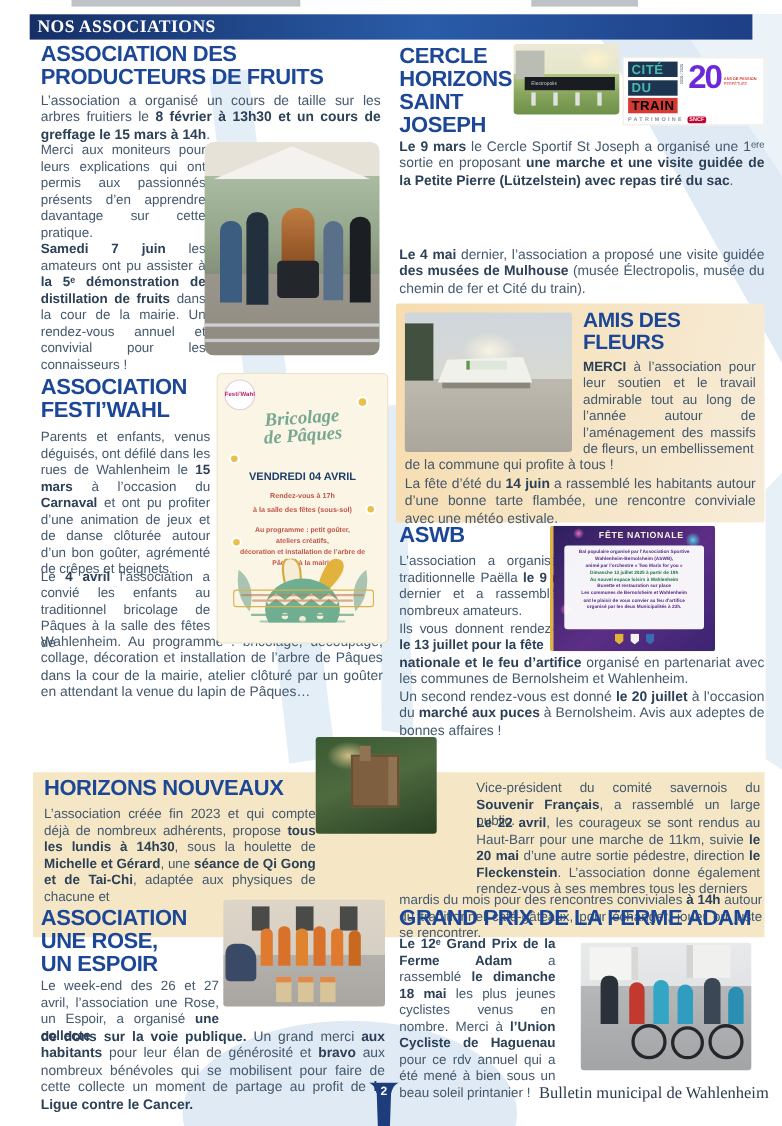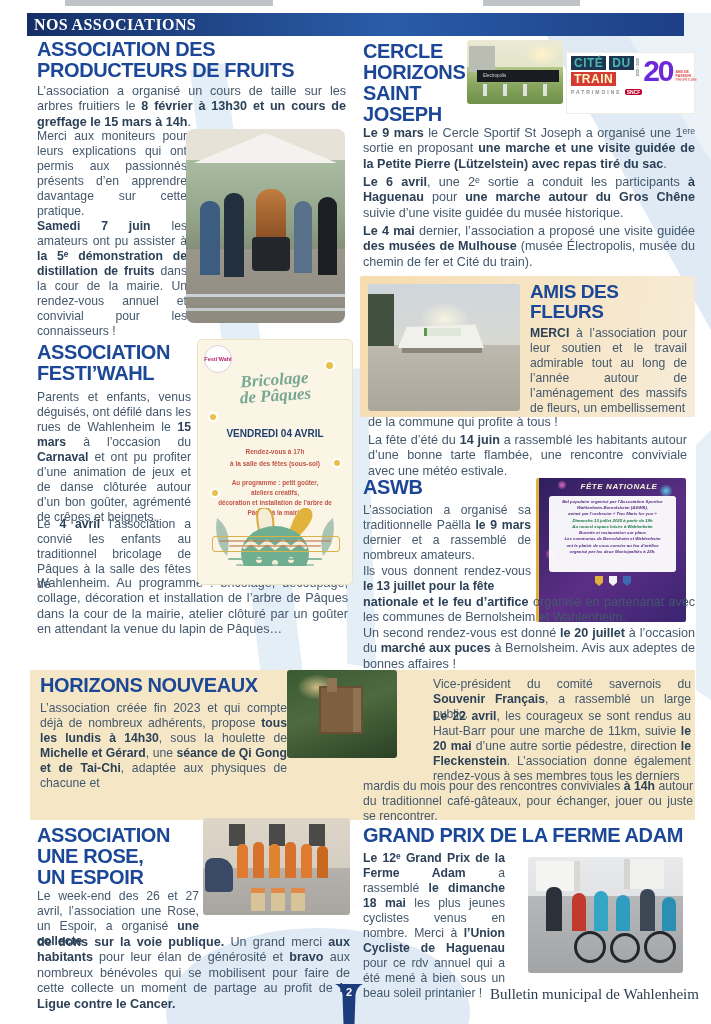--- a/index.html
+++ b/index.html
@@ -118,21 +118,21 @@
         <circle cx="76" cy="52" r="3" fill="#f6edd6"></circle>
     </svg>
     <div class="abs" style="left:14px;top:196px;width:126px;height:14px;border:1px solid #d8b24a;border-radius:3px;">
       <div class="tinybar" style="left:6px;top:3px;width:112px;background:#c07a52;opacity:.6;"></div>
       <div class="tinybar" style="left:16px;top:8px;width:92px;background:#c07a52;opacity:.6;"></div>
     </div>
     <div class="tinybar" style="left:30px;top:218px;width:94px;background:#6fae91;opacity:.8;"></div>
     <div class="tinybar" style="left:38px;top:224px;width:78px;background:#6fae91;opacity:.6;"></div>
   </div>
 
-  <div class="abs z tan" style="left:30px;top:670px;width:665px;height:150px;">
+  <div class="abs z tan" style="left:30px;top:702px;width:665px;height:150px;">
     <div class="abs title" style="left:10px;top:5px;">HORIZONS NOUVEAUX</div>
     <div class="abs body nw" style="left:10px;top:31px;width:247px;"><span>L’association créée fin 2023 et qui compte déjà de nombreux adhérents, propose </span><span class="b">tous les lundis à 14h30</span><span>, sous la houlette de </span><span class="b">Michelle et Gérard</span><span>, une </span><span class="b">séance de Qi Gong et de Tai-Chi</span><span>, adaptée aux physiques de chacune et</span></div>
     <div class="abs body nw" style="left:403px;top:7px;width:258px;"><span>Vice-président du comité savernois du </span><span class="b">Souvenir Français</span><span>, a rassemblé un large public.</span></div>
     <div class="abs body nw" style="left:403px;top:39px;width:258px;"><span class="b">Le 22 avril</span><span>, les courageux se sont rendus au Haut-Barr pour une marche de 11km, suivie </span><span class="b">le 20 mai</span><span> d’une autre sortie pédestre, direction </span><span class="b">le Fleckenstein</span><span>. L’association donne également rendez-vous à ses membres tous les derniers</span></div>
     <div class="abs body nw" style="left:333px;top:109px;width:330px;"><span>mardis du mois pour des rencontres conviviales </span><span class="b">à 14h</span><span> autour du traditionnel café-gâteaux, pour échanger, jouer ou juste se rencontrer.</span></div>
   </div>
 
   <div class="abs z photo" style="left:287px;top:670px;width:110px;height:88px;
        background:linear-gradient(160deg,#3a5a33 0%,#4e6a3f 45%,#2a4024 100%);">
     <div class="abs" style="left:10px;top:4px;width:40px;height:26px;border-radius:50%;
@@ -182,45 +182,44 @@
          font-size:4.5px;line-height:12px;padding-left:6px;">Electropolis</div>
     <div class="abs" style="left:16px;top:44px;width:4px;height:12px;background:#dfe2df;"></div>
     <div class="abs" style="left:36px;top:44px;width:4px;height:12px;background:#dfe2df;"></div>
     <div class="abs" style="left:56px;top:44px;width:4px;height:12px;background:#dfe2df;"></div>
     <div class="abs" style="left:76px;top:44px;width:4px;height:12px;background:#dfe2df;"></div>
   </div>
 
   <div class="abs z" style="left:566px;top:52px;width:129px;height:62px;background:#fff;border:1px solid #f0ece2;padding:3px 4px;box-sizing:border-box;">
     <div style="display:flex;align-items:flex-start;gap:3px;">
       <div>
-        <div style="display:flex;gap:3px;">
+        <div style="display:flex;gap:3px;flex-direction:column;">
           <span class="cite-box">CITÉ</span>
           <span class="cite-box">DU</span>
         </div>
         <div style="display:flex;gap:3px;margin-top:2px;">
-          <span class="cite-box" style="background:#d33b34;color:#fef9c3;">TRAIN</span>
+          <span class="cite-box" style="background:#d33b34;color:#000000;">TRAIN</span>
         </div>
       </div>
       <div style="font-size:3.5px;color:#1d3550;writing-mode:vertical-rl;transform:rotate(180deg);line-height:1;margin-top:2px;">2005 / 2025</div>
       <div style="font-size:30px;line-height:30px;font-weight:700;color:#6d28d9;letter-spacing:-2px;">20</div>
       <div style="margin-top:14px;">
         <div style="font-size:3.5px;color:#d33b34;font-weight:700;">ANS DE PASSION</div>
         <div style="font-size:3.5px;color:#d33b34;">PERPÉTUÉE</div>
       </div>
     </div>
     <div style="display:flex;align-items:center;gap:3px;margin-top:3px;">
       <span style="font-size:5px;letter-spacing:2px;color:#8a8f96;font-weight:700;">PATRIMOINE</span>
       <span style="font-size:5px;font-weight:700;color:#fff;background:#c2002f;border-radius:2px;padding:0 2px;">SNCF</span>
     </div>
   </div>
   <div class="abs z body" style="left:363px;top:126px;width:332px;"><span class="b">Le 9 mars</span><span> le Cercle Sportif St Joseph a organisé une 1ᵉʳᵉ sortie en proposant </span><span class="b">une marche et une visite guidée de la Petite Pierre (Lützelstein) avec repas tiré du sac</span><span>.</span></div>
-  <div class="abs z body" style="left:363px;top:175px;width:332px;"><span class="b">Le 6 avril</span><span>, une 2ᵉ sortie a conduit les participants </span><span class="b">à Haguenau</span><span> pour </span><span class="b">une marche autour du Gros Chêne</span><span> suivie d’une visite guidée du musée historique.</span></div>
   <div class="abs z body" style="left:363px;top:224px;width:332px;"><span class="b">Le 4 mai</span><span> dernier, l’association a proposé une visite guidée </span><span class="b">des musées de Mulhouse</span><span> (musée Électropolis, musée du chemin de fer et Cité du train).</span></div>
 
-  <div class="abs z" style="left:360px;top:276px;width:335px;height:141px;
+  <div class="abs z" style="left:360px;top:276px;width:335px;height:199px;
        background:linear-gradient(105deg,#f7dcae 0%,#f6e4c2 45%,#f7ecd9 100%);border-radius:2px;">
     <div class="abs photo" style="left:8px;top:8px;width:152px;height:127px;
          background:linear-gradient(180deg,#cfd6dc 0%,#d8d9d2 48%,#bdb9ae 48%,#aaa69c 100%);">
       <div class="abs" style="left:52px;top:18px;width:50px;height:34px;border-radius:50%;
            background:radial-gradient(ellipse,#f7f3e2 0%,rgba(247,243,226,0) 70%);"></div>
       <div class="abs" style="left:0;top:10px;width:26px;height:52px;background:#41503f;"></div>
       <div class="abs" style="left:30px;top:34px;width:86px;height:30px;background:#f1f1ec;
            clip-path:polygon(10% 30%,90% 22%,100% 100%,0 100%);"></div>
       <div class="abs" style="left:56px;top:44px;width:34px;height:8px;background:#dfe6da;border-left:3px solid #5a9a4a;"></div>
       <div class="abs" style="left:34px;top:64px;width:80px;height:5px;background:#8a867c;"></div>
@@ -231,21 +230,21 @@
     </div>
     <div class="abs body nw" style="left:170px;top:50px;width:157px;"><span class="b">MERCI</span><span> à l’association pour leur soutien et le travail admirable tout au long de l’année autour de l’aménagement des massifs de fleurs, un embellissement</span></div>
     <div class="abs body" style="left:8px;top:139px;width:319px;"><span>de la commune qui profite à tous !</span></div>
     <div class="abs body" style="left:8px;top:157px;width:319px;"><span>La fête d’été du </span><span class="b">14 juin</span><span> a rassemblé les habitants autour d’une bonne tarte flambée, une rencontre conviviale avec une météo estivale.</span></div>
   </div>
 
   <div class="abs z title" style="left:363px;top:477px;">ASWB</div>
   <div class="abs z body nw" style="left:363px;top:503px;width:168px;"><span>L’association a organisé sa traditionnelle Paëlla </span><span class="b">le 9 mars</span><span> dernier et a rassemblé de nombreux amateurs.</span></div>
   <div class="abs z body nw" style="left:363px;top:564px;width:168px;"><span>Ils vous donnent rendez-vous </span><span class="b">le 13 juillet pour la fête</span></div>
 
-  <div class="abs z poster-f" style="left:536px;top:478px;width:147px;height:144px;font-style:italic;">
+  <div class="abs z poster-f" style="left:500px;top:478px;width:147px;height:114px;">
     <div class="abs" style="left:18px;top:2px;width:10px;height:10px;border-radius:50%;
          background:radial-gradient(circle,#e86ec0 0%,rgba(232,110,192,0) 70%);"></div>
     <div class="abs" style="left:120px;top:6px;width:14px;height:14px;border-radius:50%;
          background:radial-gradient(circle,#5ad0e8 0%,rgba(90,208,232,0) 70%);"></div>
     <div class="abs" style="left:6px;top:70px;width:12px;height:12px;border-radius:50%;
          background:radial-gradient(circle,#e86ec0 0%,rgba(232,110,192,0) 70%);"></div>
     <div class="abs" style="left:30px;top:4px;width:100px;text-align:center;font-size:8px;font-weight:700;
          color:#f6f2da;letter-spacing:.6px;">FÊTE NATIONALE</div>
     <div class="abs" style="left:10px;top:18px;width:127px;height:76px;background:rgba(255,255,255,.95);border-radius:3px;padding-top:3px;box-sizing:border-box;">
       <div class="fl">Bal populaire organisé par l’Association Sportive</div>

